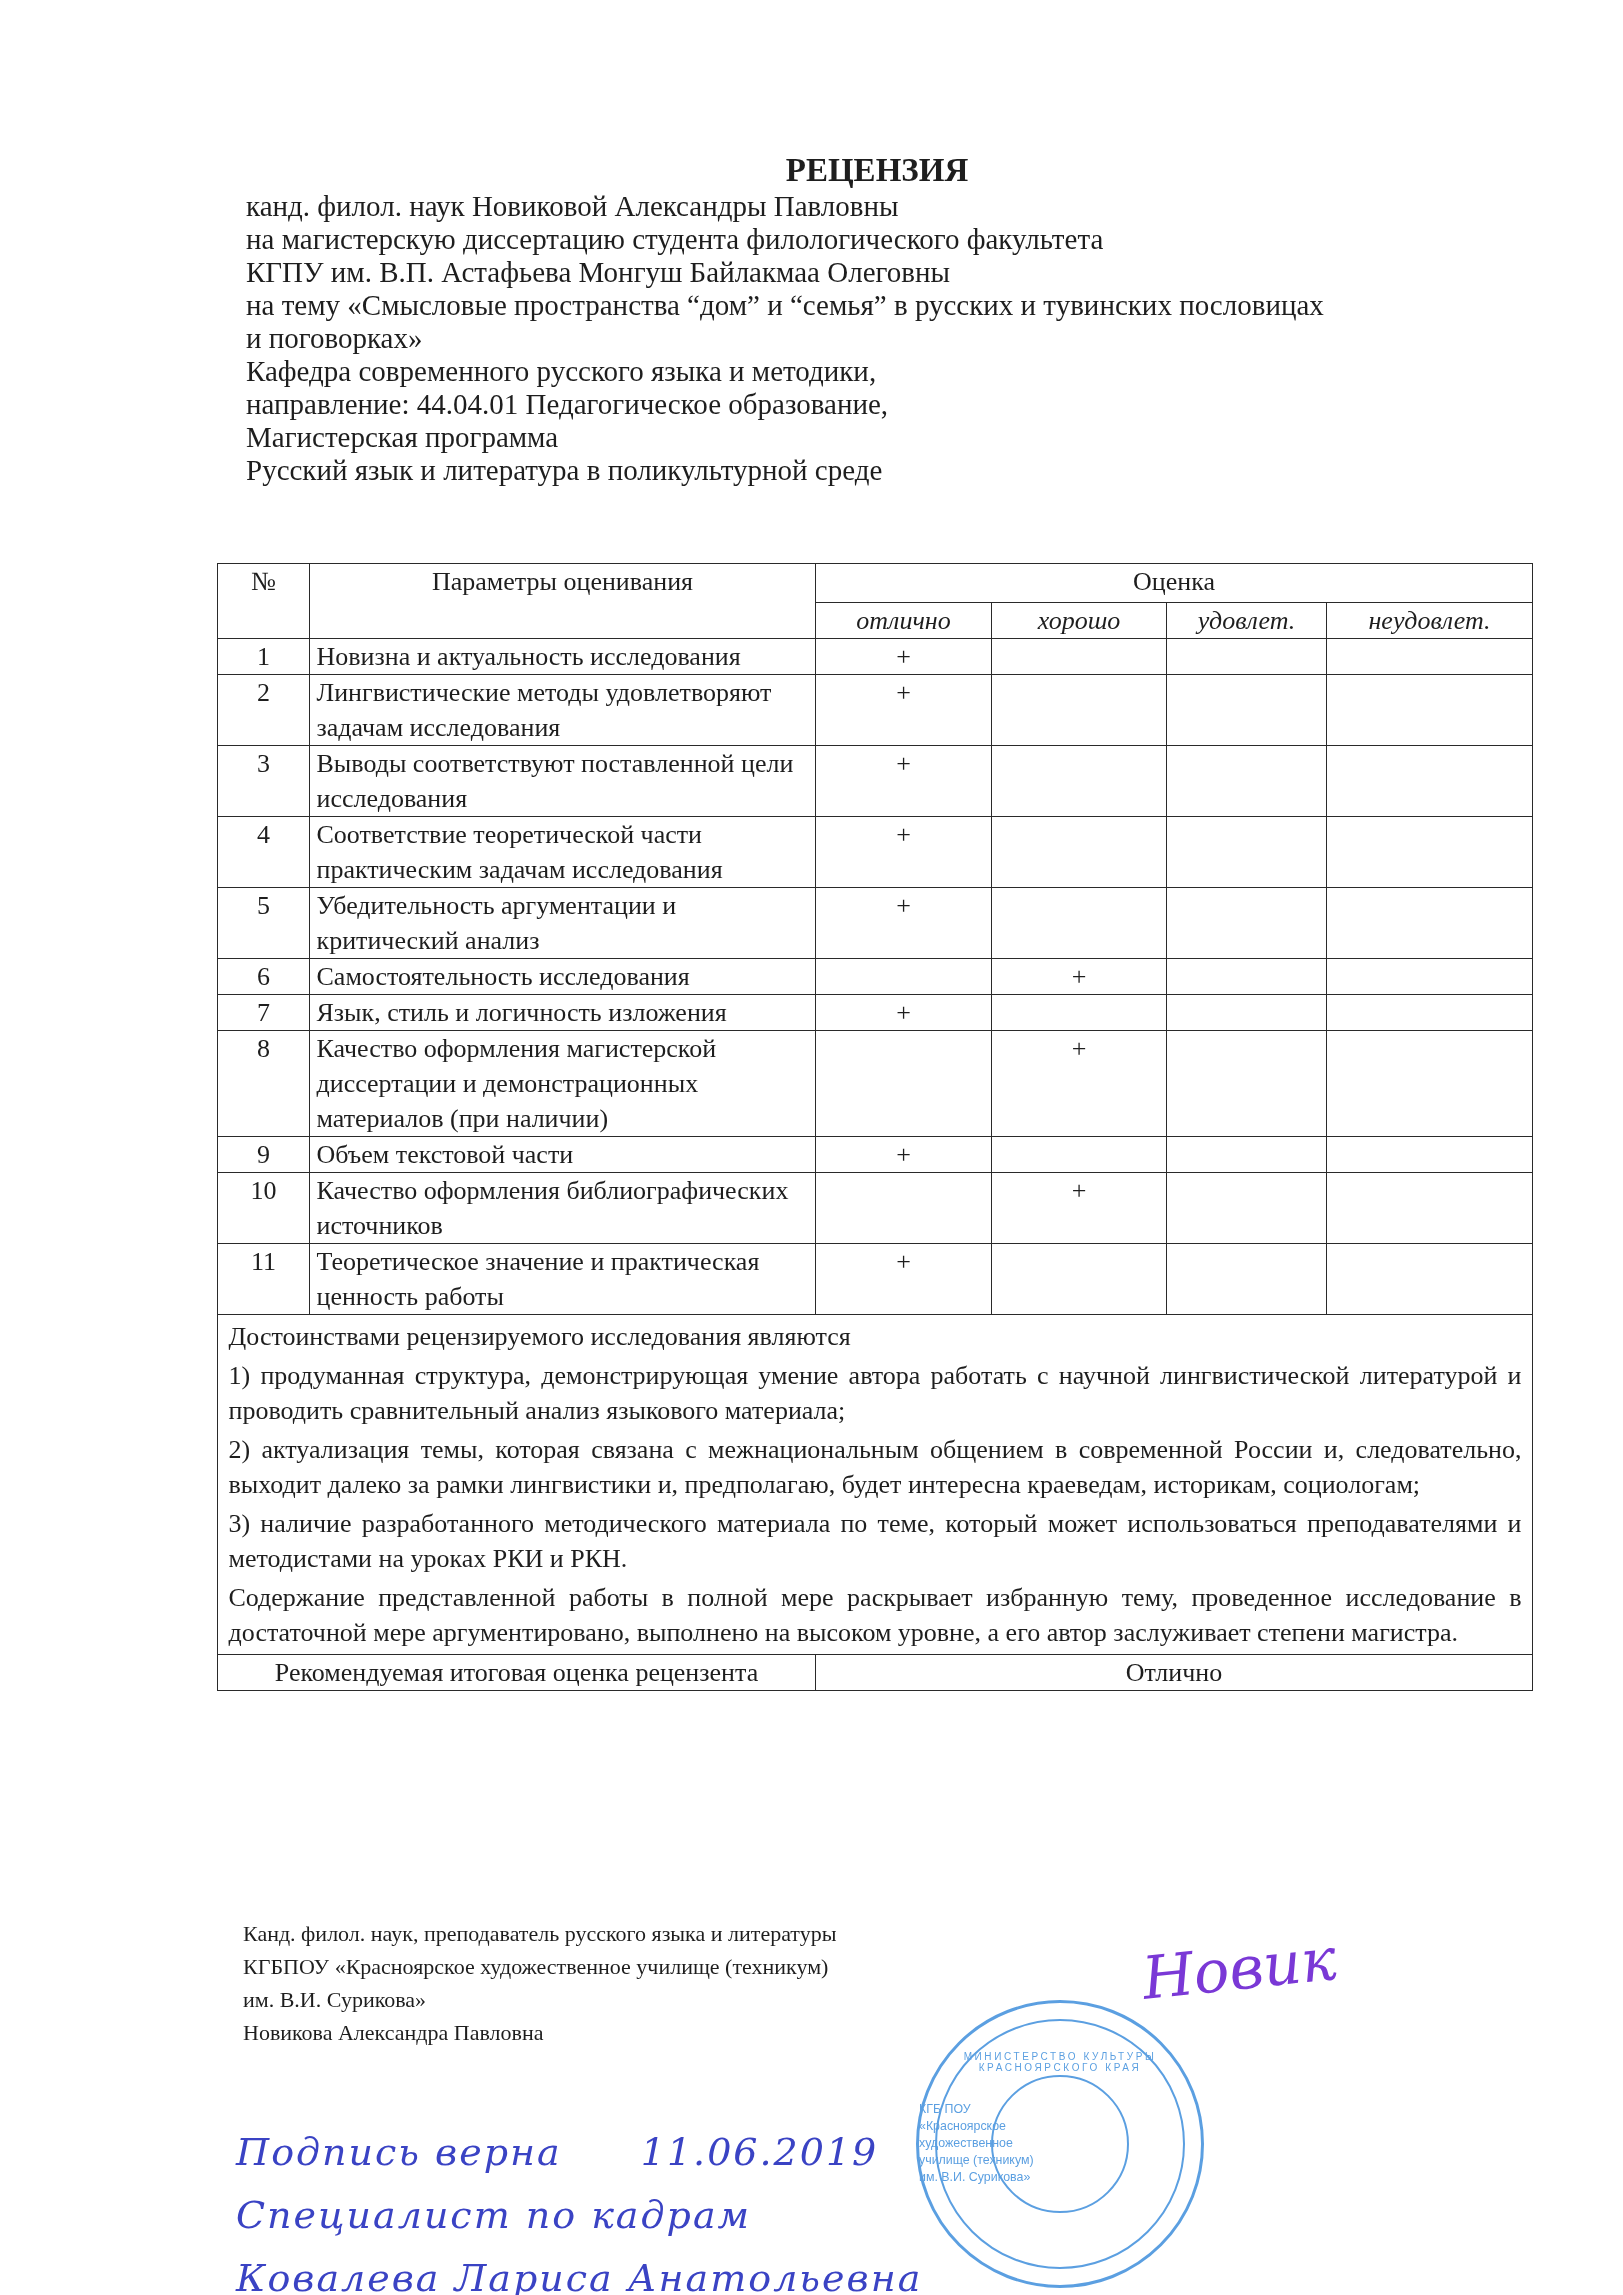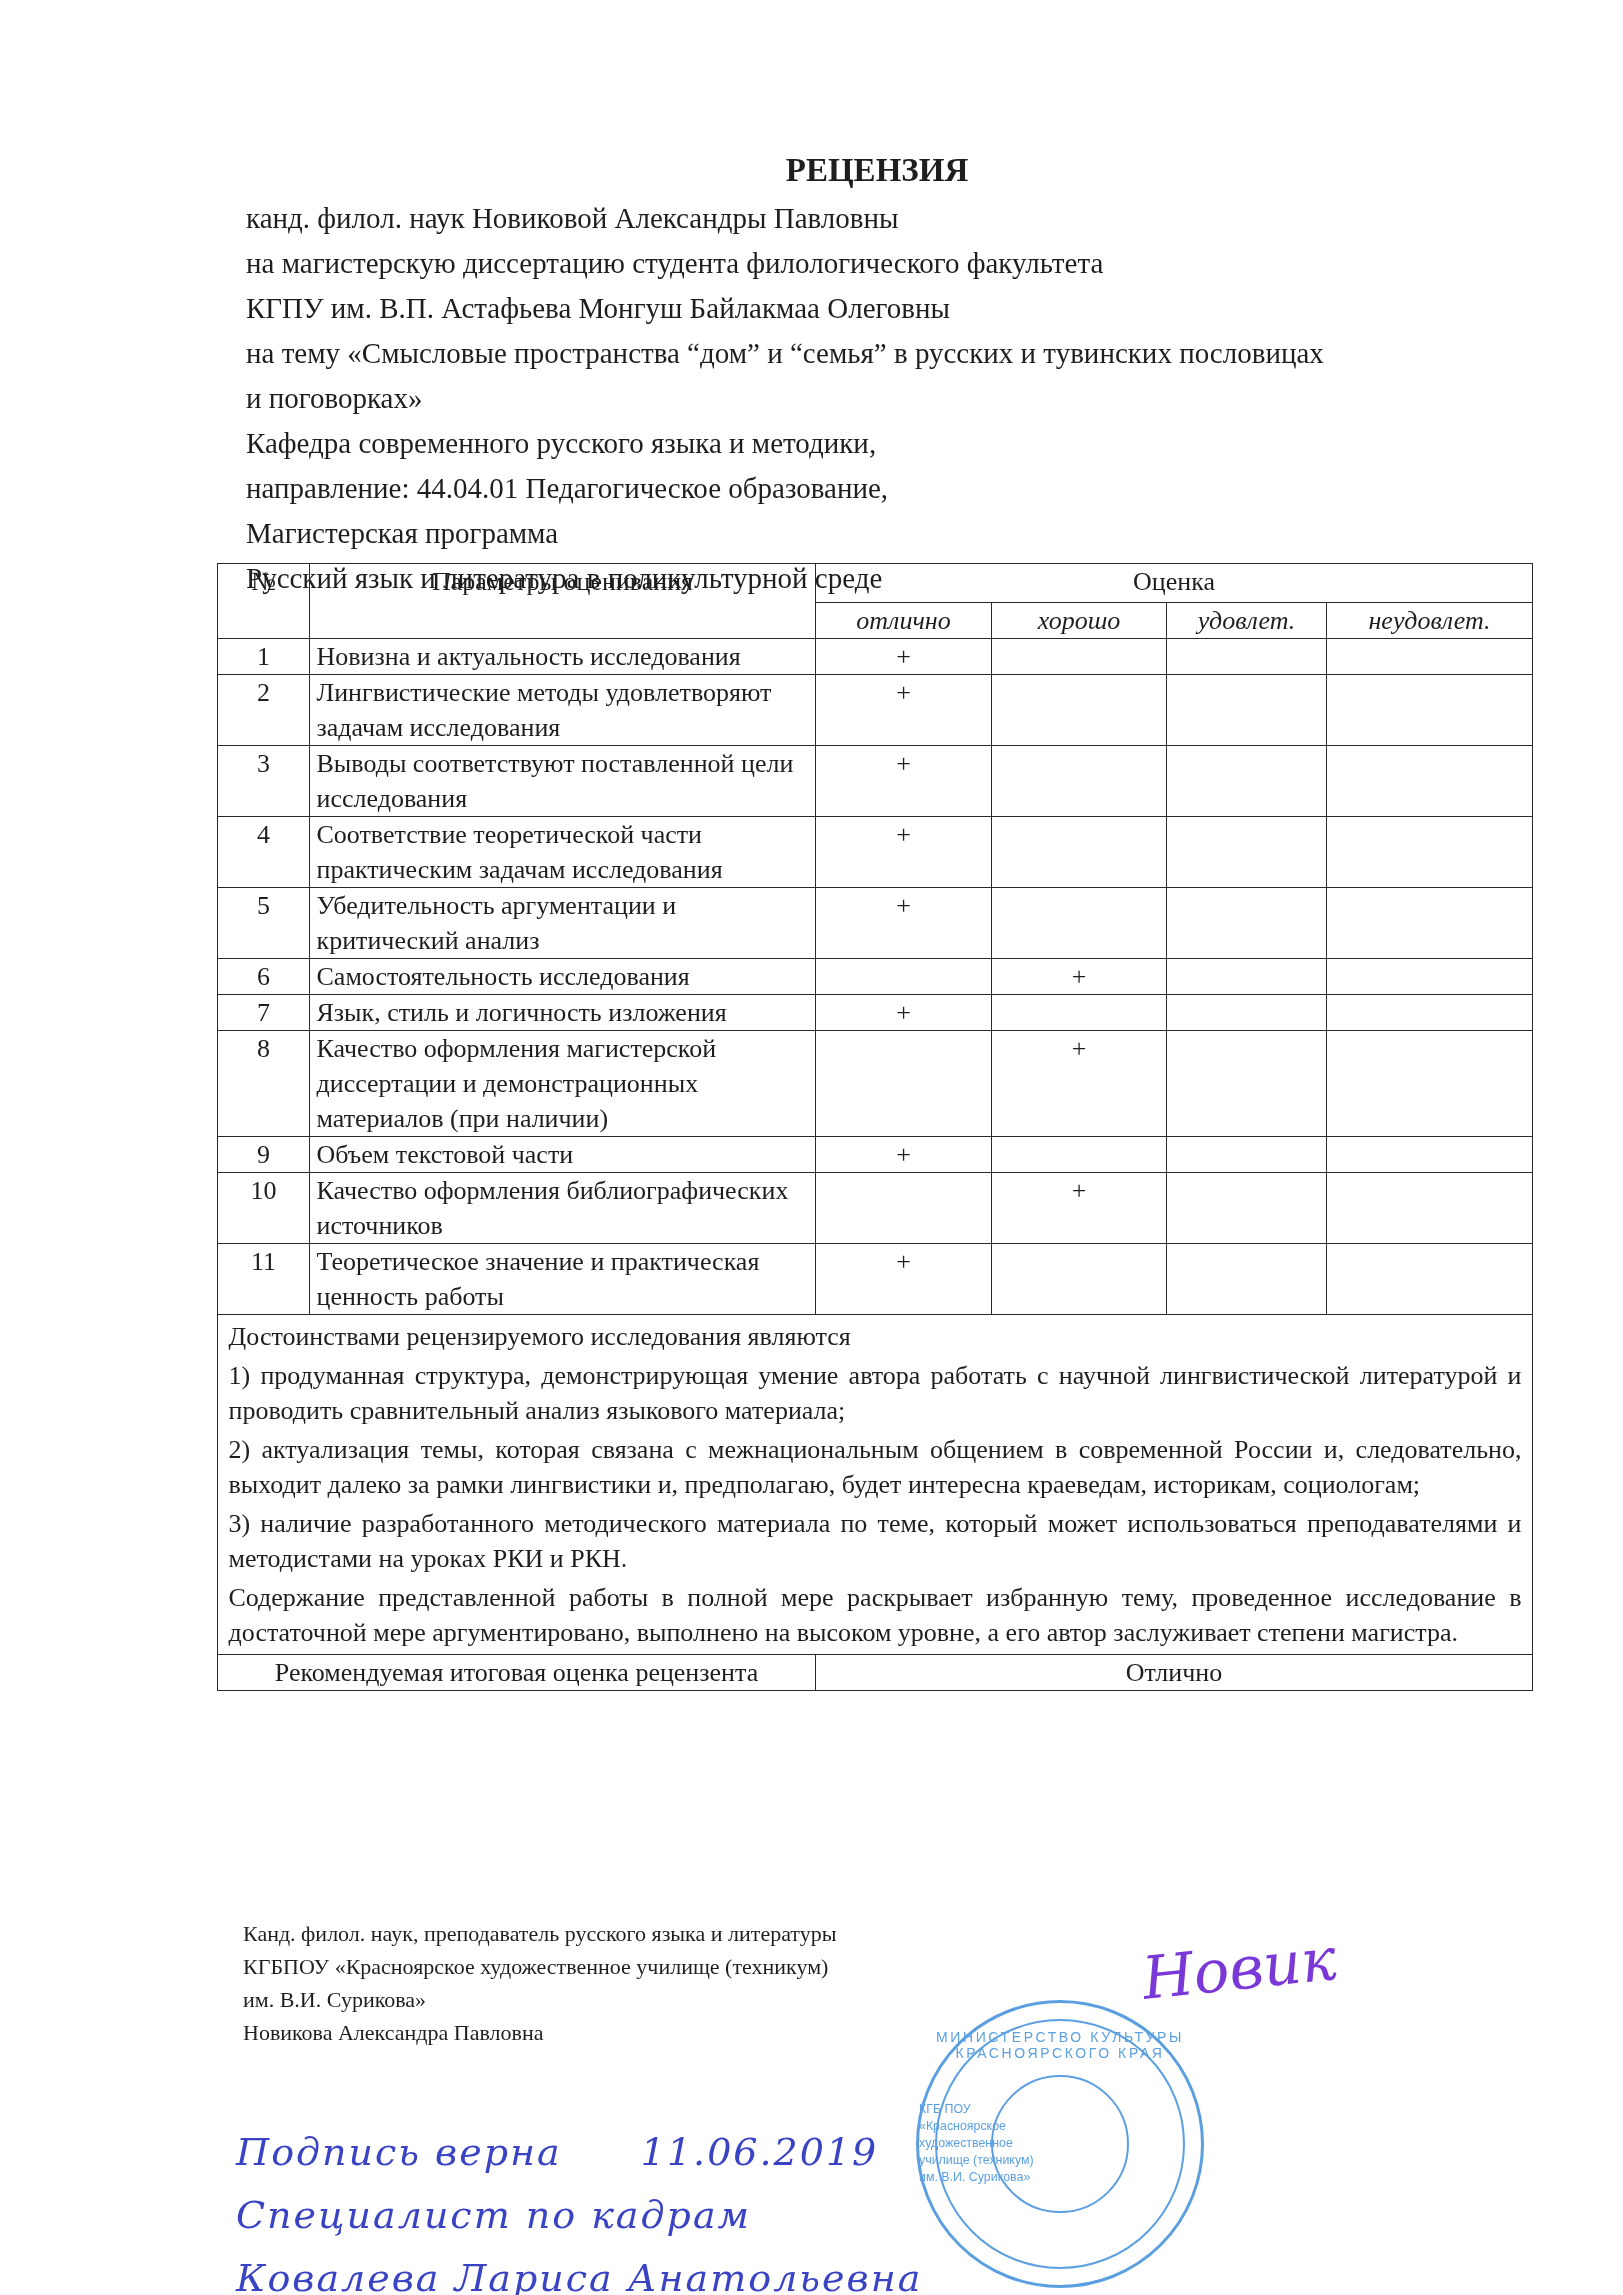--- a/index.html
+++ b/index.html
@@ -2,21 +2,21 @@
 <html style="font-size:10.5px"><head>
 <meta charset="utf-8">
 <style>
   html, body { margin:0; padding:0; background:#ffffff; }
   body { width:1623px; height:2295px; position:relative; overflow:hidden;
          font-family:"Liberation Serif", "DejaVu Serif", serif; color:#1e1e1e; }
   .title { position:absolute; left:0; width:1754px; top:152px; text-align:center;
            font-weight:bold; font-size:33px; line-height:37px; }
   .header-lines { position:absolute; left:246px; top:190px; width:1276px;
                   font-size:29px; line-height:33px; }
-  .header-lines div { white-space:nowrap;margin-top:12px; }
+  .header-lines div { white-space:nowrap; }
   table.eval { position:absolute; left:217px; top:563px; width:1316px;
                border-collapse:collapse; font-size:26px; line-height:35px; table-layout:fixed; }
   table.eval td, table.eval th { border:1.3px solid #2a2a2a; padding:0 6.5px; vertical-align:top; font-weight:normal; }
   th.bold { font-weight:bold; }
   .num { text-align:center; }
   .mark { text-align:center; }
   .sub { font-style:italic; text-align:center; }
   .merits { text-align:justify; padding:0 6.5px 37px 6.5px; }
   .merits p { margin:4px; }
   .final-label { font-weight:bold; text-align:center;margin-top:11px; }
@@ -28,22 +28,22 @@
   .handwritten div { white-space:nowrap; letter-spacing:2px; }
   .hw-date { margin-left:79px; }
   .signature { position:absolute; left:1142px; top:1934px; font-family:"DejaVu Serif", serif;
                font-style:italic; color:#7a38d6; font-size:59px; transform:rotate(-6deg); }
   .stamp { position:absolute; left:916px; top:2000px; width:288px; height:288px; border-radius:50%;
            border:3.9px solid #3f8fdc; box-sizing:border-box; opacity:0.85; }
   .stamp .ring2 { position:absolute; left:15.7px; top:15.7px; right:15.7px; bottom:15.7px; border-radius:50%; border:2px solid #3f8fdc; }
   .stamp .ring3 { position:absolute; left:72px; top:72px; right:72px; bottom:72px; border-radius:50%; border:2px solid #3f8fdc; }
   .stamp .center { position:absolute; left:0; right:0; top:98px; text-align:left; color:#3f8fdc;
                    font-family:"Liberation Sans", sans-serif; font-size:12.4px; line-height:17px; }
-  .stamp .ring-text { position:absolute; left:0; right:0; top:26px; text-align:center; color:#3f8fdc;
-                      font-family:"Liberation Sans", sans-serif; font-size:14px; letter-spacing:2.6px; }
+  .stamp .ring-text { position:absolute; left:0; right:0; top:48px; text-align:center; color:#3f8fdc;
+                      font-family:"Liberation Sans", sans-serif; font-size:10px; letter-spacing:2.6px; }
 </style>
 </head>
 <body>
 
 <div class="title">РЕЦЕНЗИЯ</div>
 
 <div class="header-lines">
   <div>канд. филол. наук Новиковой Александры Павловны</div>
   <div>на магистерскую диссертацию студента филологического факультета</div>
   <div>КГПУ им. В.П. Астафьева Монгуш Байлакмаа Олеговны</div>

